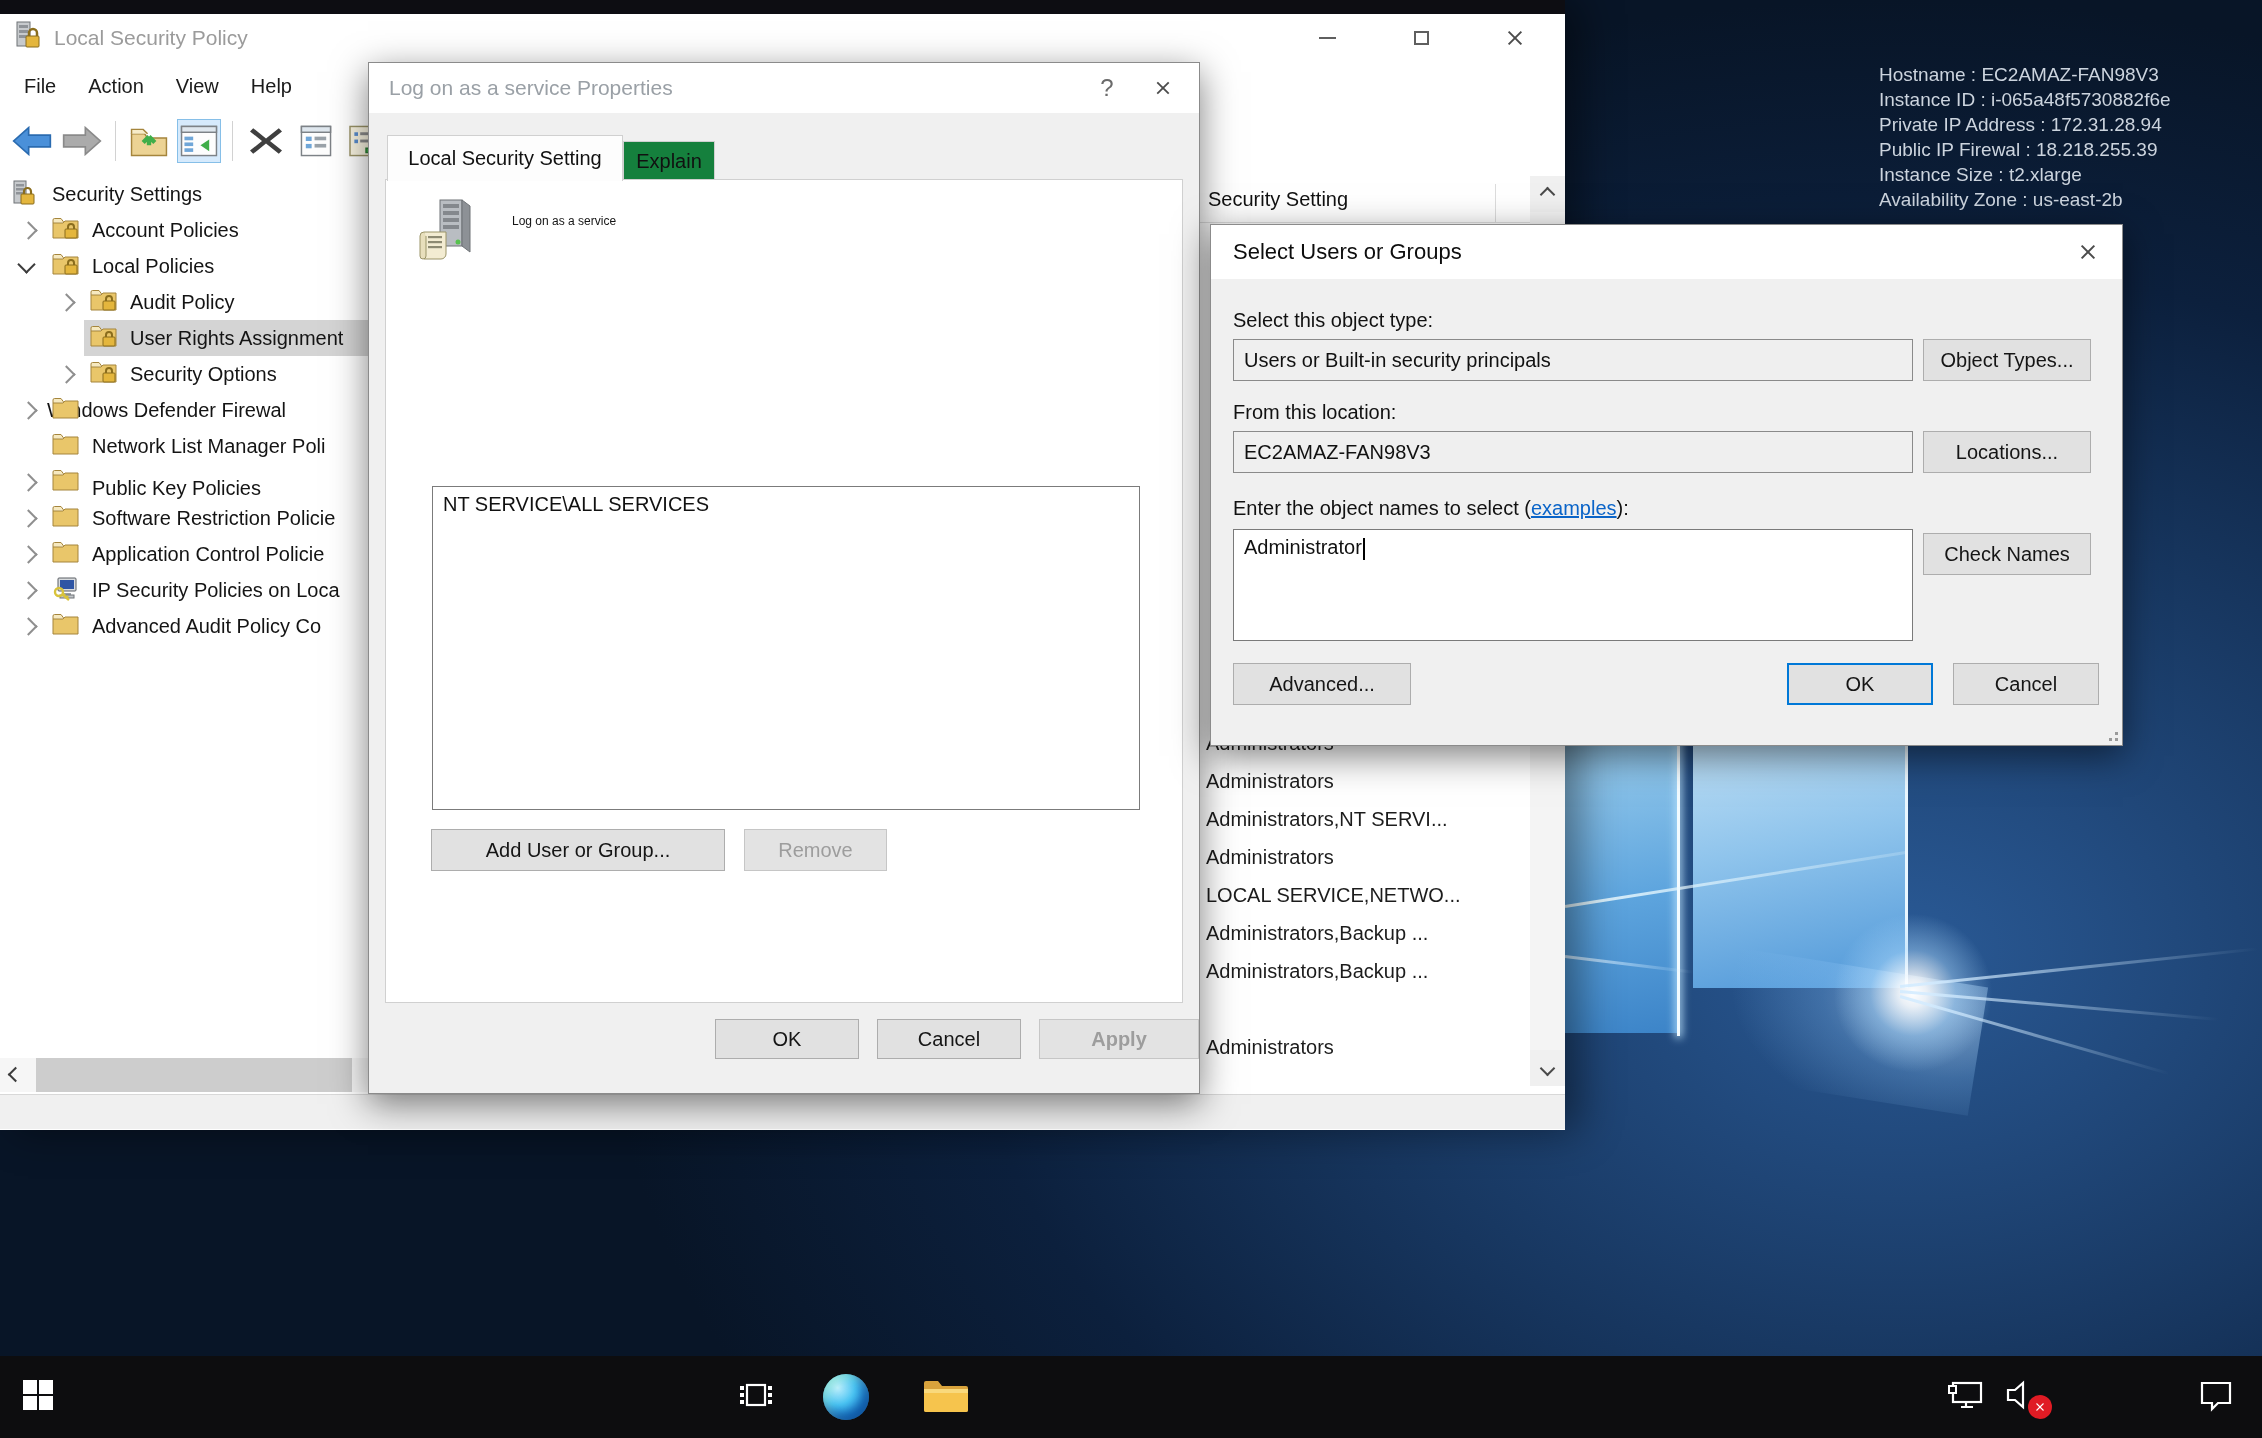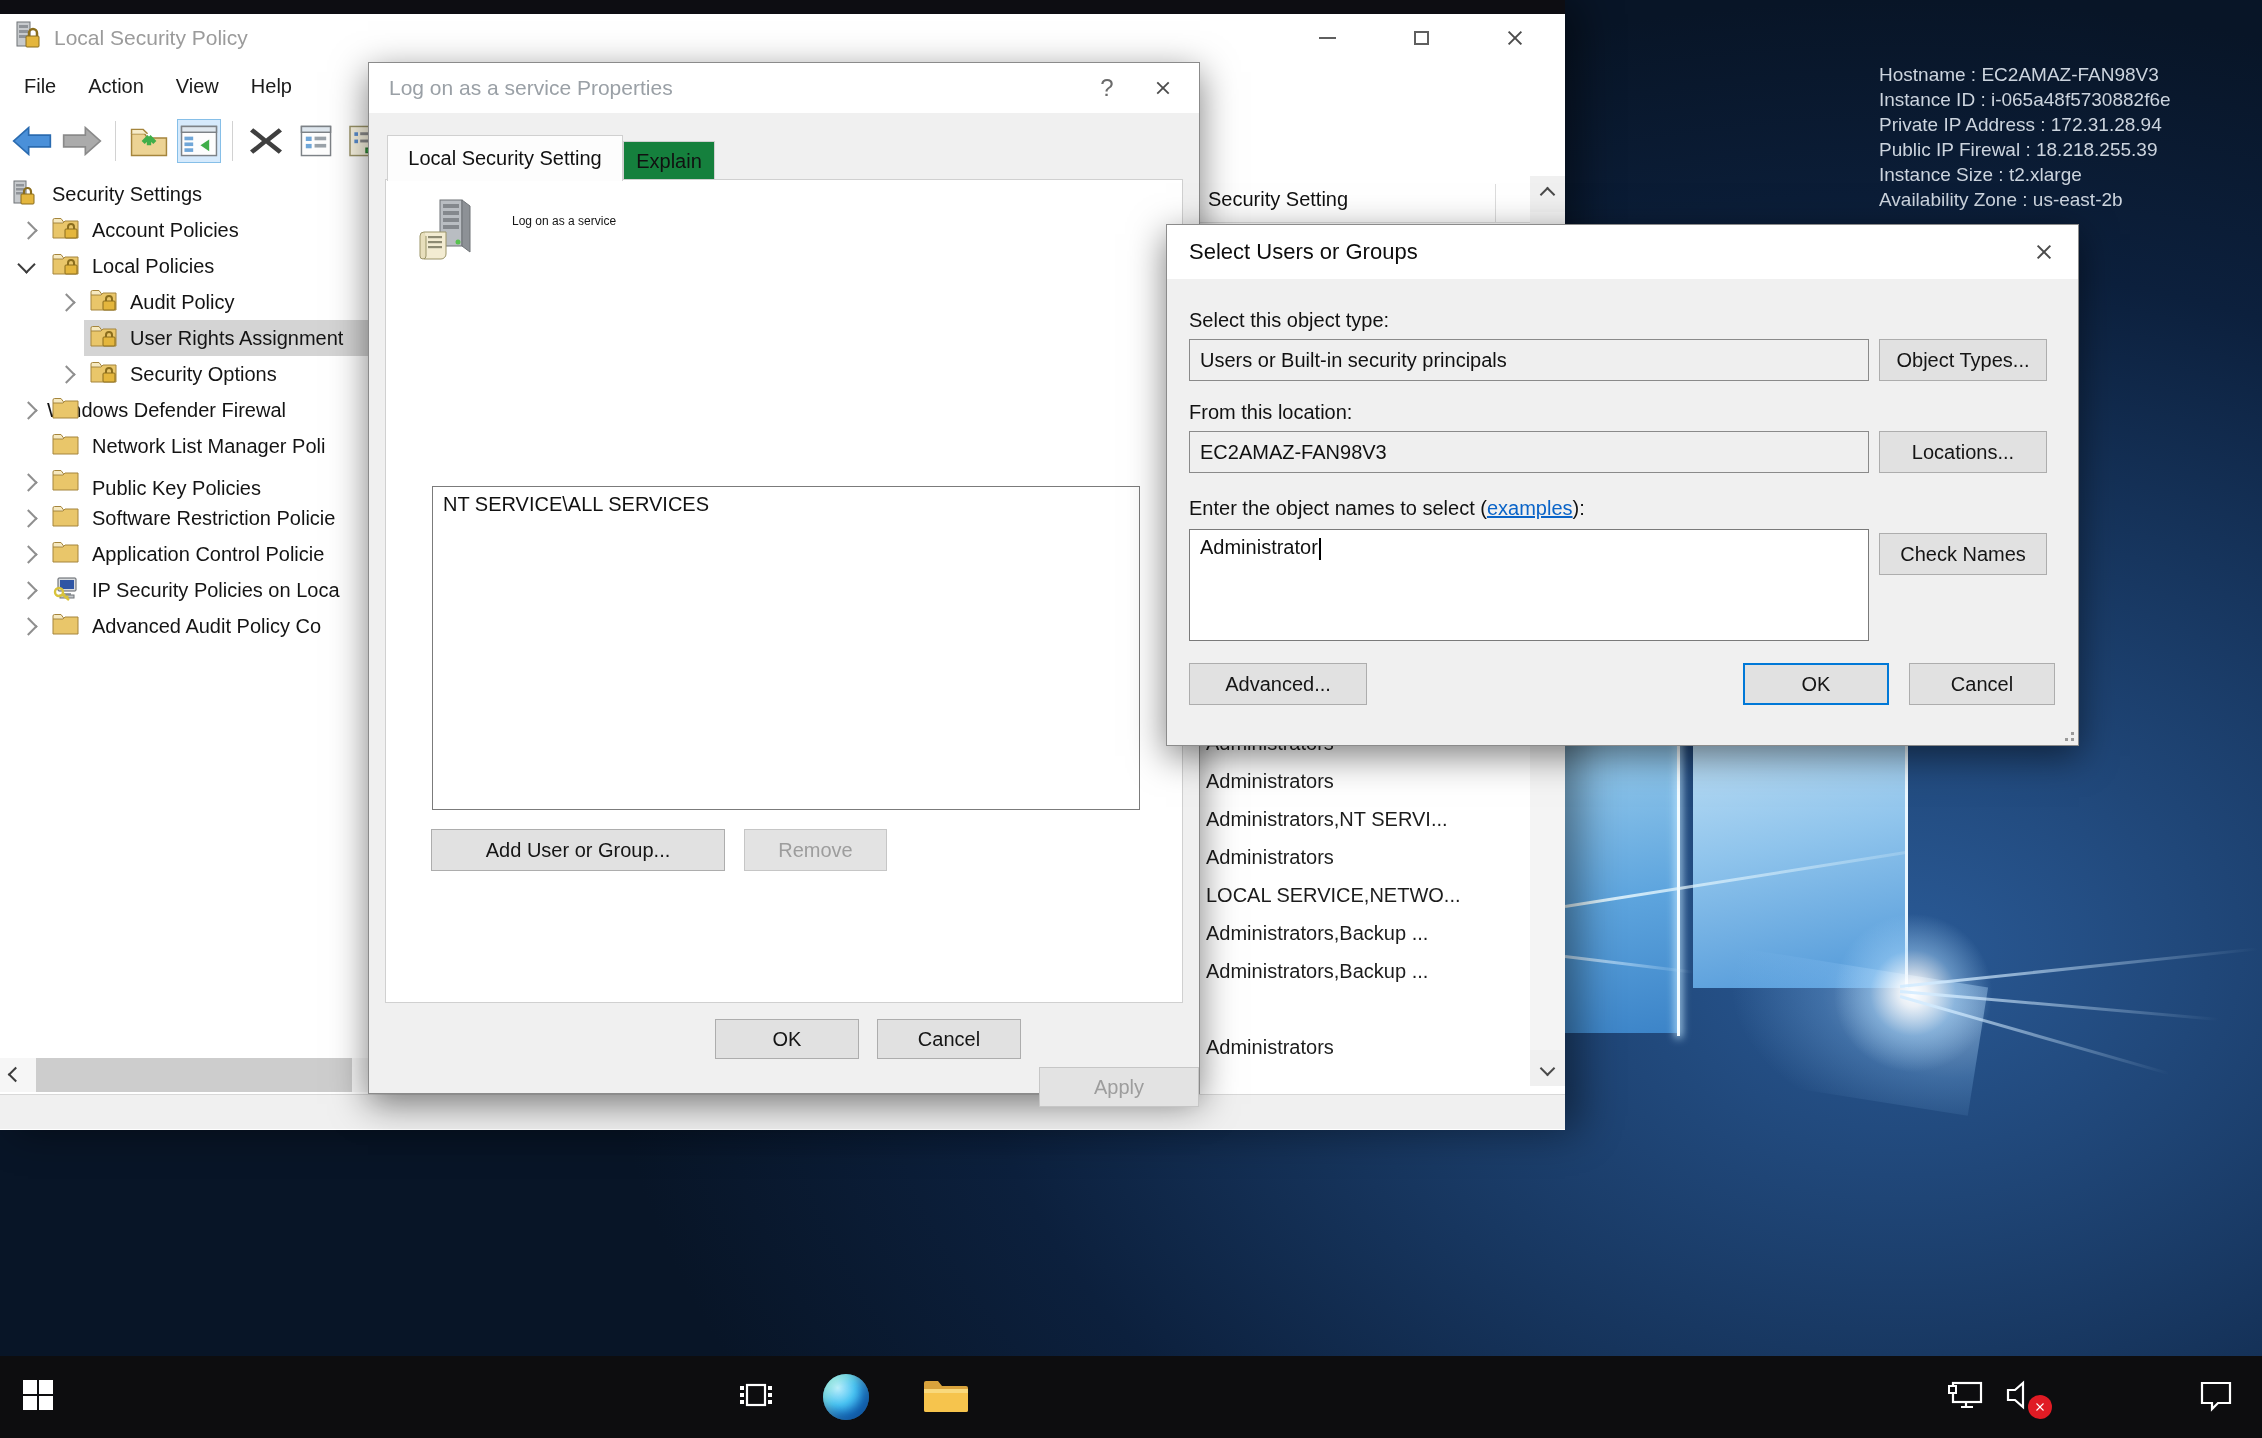--- a/index.html
+++ b/index.html
@@ -76,21 +76,21 @@
   
   #prop-dialog{left:368px;top:62px;width:830px;height:1030px;}
   #prop-title{position:absolute;left:0;top:0;width:100%;height:50px;background:#fff;display:flex;align-items:center;}
   #prop-title .t{color:#9aa0a6;font-size:21px;margin-left:20px;flex:1;}
   .dlg-cap{width:56px;height:40px;display:flex;align-items:center;justify-content:center;color:#6b6b6b;font-size:24px;}
   .tab{position:absolute;box-sizing:border-box;border:1px solid #d0d0d0;display:flex;align-items:center;justify-content:center;font-size:20px;color:#111;}
   #tab-page{position:absolute;left:16px;top:116px;width:798px;height:824px;background:#fff;border:1px solid #d0d0d0;box-sizing:border-box;}
   #policy-list{position:absolute;left:46px;top:306px;width:708px;height:324px;background:#fff;border:1px solid #7b7b7b;font-size:20px;color:#111;padding:6px 10px;box-sizing:border-box;}
 
   
-  #sel-dialog{left:1166px;top:224px;width:911px;height:520px;}
+  #sel-dialog{left:1210px;top:224px;width:911px;height:520px;}
   #sel-title{position:absolute;left:0;top:0;width:100%;height:54px;background:#fff;display:flex;align-items:center;}
   #sel-title .t{color:#0d0d0d;font-size:22px;margin-left:22px;flex:1;}
   .sel-lbl{position:absolute;font-size:20px;color:#111;white-space:nowrap;}
   #names-box{position:absolute;left:22px;top:304px;width:680px;height:112px;background:#fff;border:1px solid #7a7a7a;font-size:20px;color:#111;padding:6px 10px;box-sizing:border-box;}
   .caret{display:inline-block;width:2px;height:22px;background:#000;vertical-align:middle;margin-left:1px;}
   .grip i{position:absolute;width:3px;height:3px;background:#9a9a9a;}
 
   
   #taskbar{left:0;top:1356px;width:2262px;height:82px;background:#0d0d0f;display:flex;align-items:center;}
   .tb-cell{height:82px;display:flex;align-items:center;justify-content:center;}
@@ -443,21 +443,21 @@
     <div id="policy-list">
       <span>NT SERVICE\ALL SERVICES</span>
     </div>
 
     <div class="btn r" style="left:45px;top:649px;width:294px;height:42px;">Add User or Group...</div>
     <div class="btn disabled r" style="left:358px;top:649px;width:143px;height:42px;">Remove</div>
   </div>
 
   <div class="btn r" style="left:346px;top:956px;width:144px;height:40px;">OK</div>
   <div class="btn r" style="left:508px;top:956px;width:144px;height:40px;">Cancel</div>
-  <div class="btn disabled r" style="left:670px;top:1004px;width:160px;height:40px;">Apply</div>
+  <div class="btn disabled r" style="left:670px;top:956px;width:160px;height:40px;font-weight:bold;">Apply</div>
 </div>
 
 <div id="sel-dialog" class="r winface">
   <div id="sel-title">
     <span class="t">Select Users or Groups</span>
     <span class="dlg-cap" style="margin-right:6px;">
         <span class="xmark"></span>
       </span>
   </div>
 

